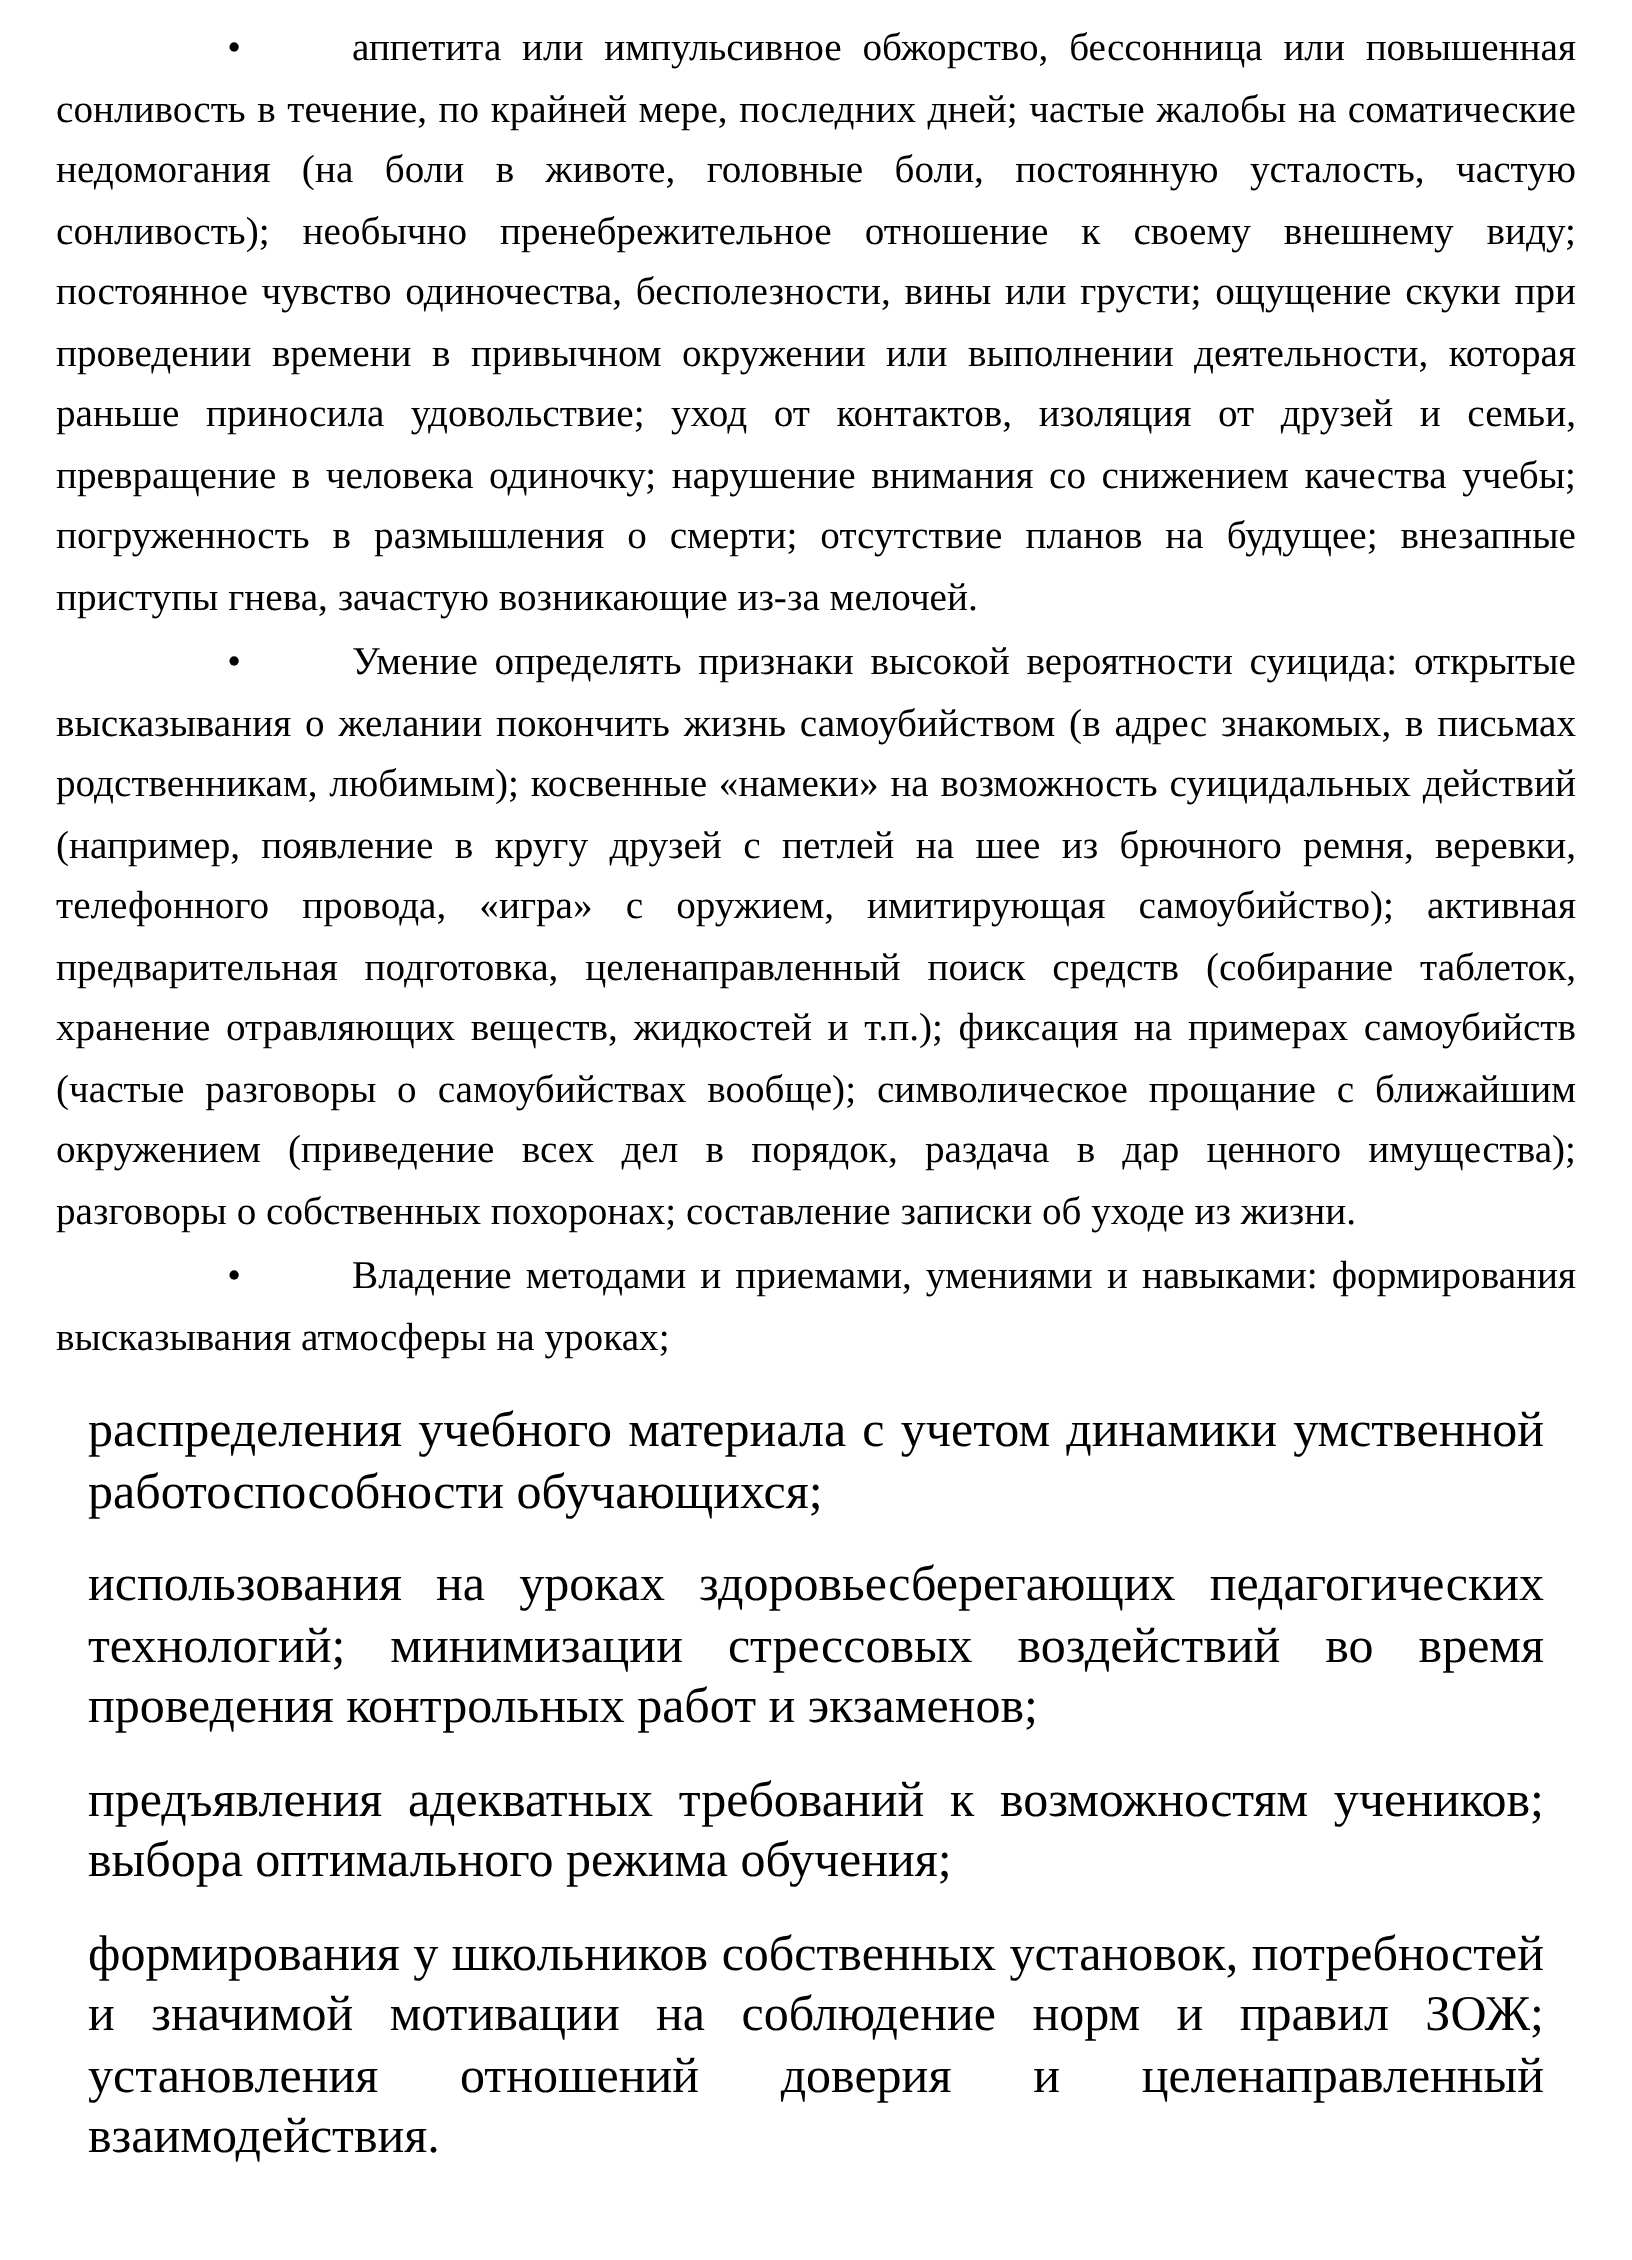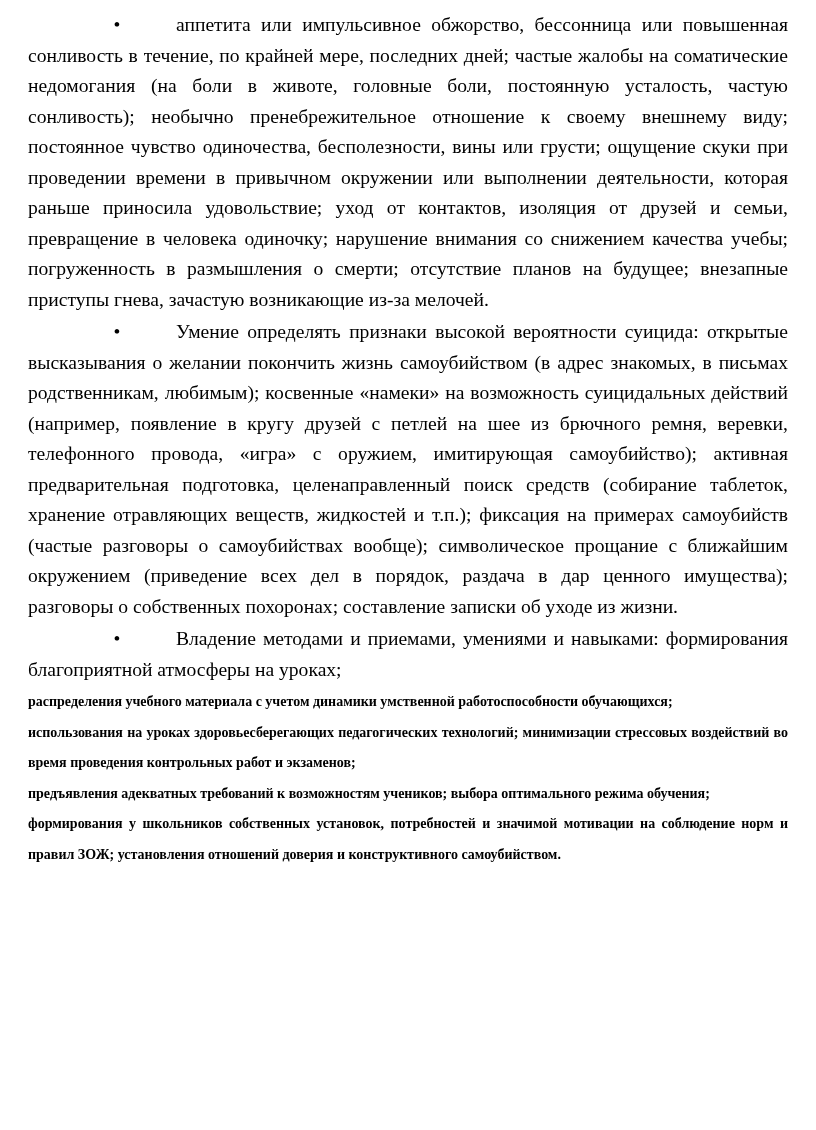--- a/index.html
+++ b/index.html
@@ -38,45 +38,44 @@
   }
   .indent-lead {
     display: inline-block;
     width: 54px;
   }
   .indent-lead-wide {
     display: inline-block;
     width: 84px;
   }
   .plain {
-    font-size: 14px;
+    font-size: 25px;
     line-height: 30.5px;
     text-align: justify;
-    margin: 0;
-    font-weight: bold;
+    margin: 16px;
   }
 </style>
 </head>
 <body>
 
 <div class="page">
 
   <p class="para bulleted">
     <span class="indent-lead-wide"></span><span class="bullet-dot">•</span><span class="indent-lead"></span><span>аппетита или импульсивное обжорство, бессонница или повышенная сонливость в течение, по крайней мере, последних дней; частые жалобы на соматические недомогания (на боли в животе, головные боли, постоянную усталость, частую сонливость); необычно пренебрежительное отношение к своему внешнему виду; постоянное чувство одиночества, бесполезности, вины или грусти; ощущение скуки при проведении времени в привычном окружении или выполнении деятельности, которая раньше приносила удовольствие; уход от контактов, изоляция от друзей и семьи, превращение в человека одиночку; нарушение внимания со снижением качества учебы; погруженность в размышления о смерти; отсутствие планов на будущее; внезапные приступы гнева, зачастую возникающие из-за мелочей.</span>
   </p>
 
   <p class="para bulleted">
     <span class="indent-lead-wide"></span><span class="bullet-dot">•</span><span class="indent-lead"></span><span>Умение определять признаки высокой вероятности суицида: открытые высказывания о желании покончить жизнь самоубийством (в адрес знакомых, в письмах родственникам, любимым); косвенные «намеки» на возможность суицидальных действий (например, появление в кругу друзей с петлей на шее из брючного ремня, веревки, телефонного провода, «игра» с оружием, имитирующая самоубийство); активная предварительная подготовка, целенаправленный поиск средств (собирание таблеток, хранение отравляющих веществ, жидкостей и т.п.); фиксация на примерах самоубийств (частые разговоры о самоубийствах вообще); символическое прощание с ближайшим окружением (приведение всех дел в порядок, раздача в дар ценного имущества); разговоры о собственных похоронах; составление записки об уходе из жизни.</span>
   </p>
 
   <p class="para bulleted">
-    <span class="indent-lead-wide"></span><span class="bullet-dot">•</span><span class="indent-lead"></span><span>Владение методами и приемами, умениями и навыками: формирования благоприятной атмосферы на уроках;</span>
+    <span class="indent-lead-wide"></span><span class="bullet-dot">•</span><span class="indent-lead"></span><span>Владение методами и приемами, умениями и навыками: формирования высказывания атмосферы на уроках;</span>
   </p>
 
   <p class="plain">распределения учебного материала с учетом динамики умственной работоспособности обучающихся;</p>
 
   <p class="plain">использования на уроках здоровьесберегающих педагогических технологий; минимизации стрессовых воздействий во время проведения контрольных работ и экзаменов;</p>
 
   <p class="plain">предъявления адекватных требований к возможностям учеников; выбора оптимального режима обучения;</p>
 
-  <p class="plain">формирования у школьников собственных установок, потребностей и значимой мотивации на соблюдение норм и правил ЗОЖ; установления отношений доверия и конструктивного самоубийством.</p>
+  <p class="plain">формирования у школьников собственных установок, потребностей и значимой мотивации на соблюдение норм и правил ЗОЖ; установления отношений доверия и целенаправленный взаимодействия.</p>
 
 </div>
 
 </body></html>

